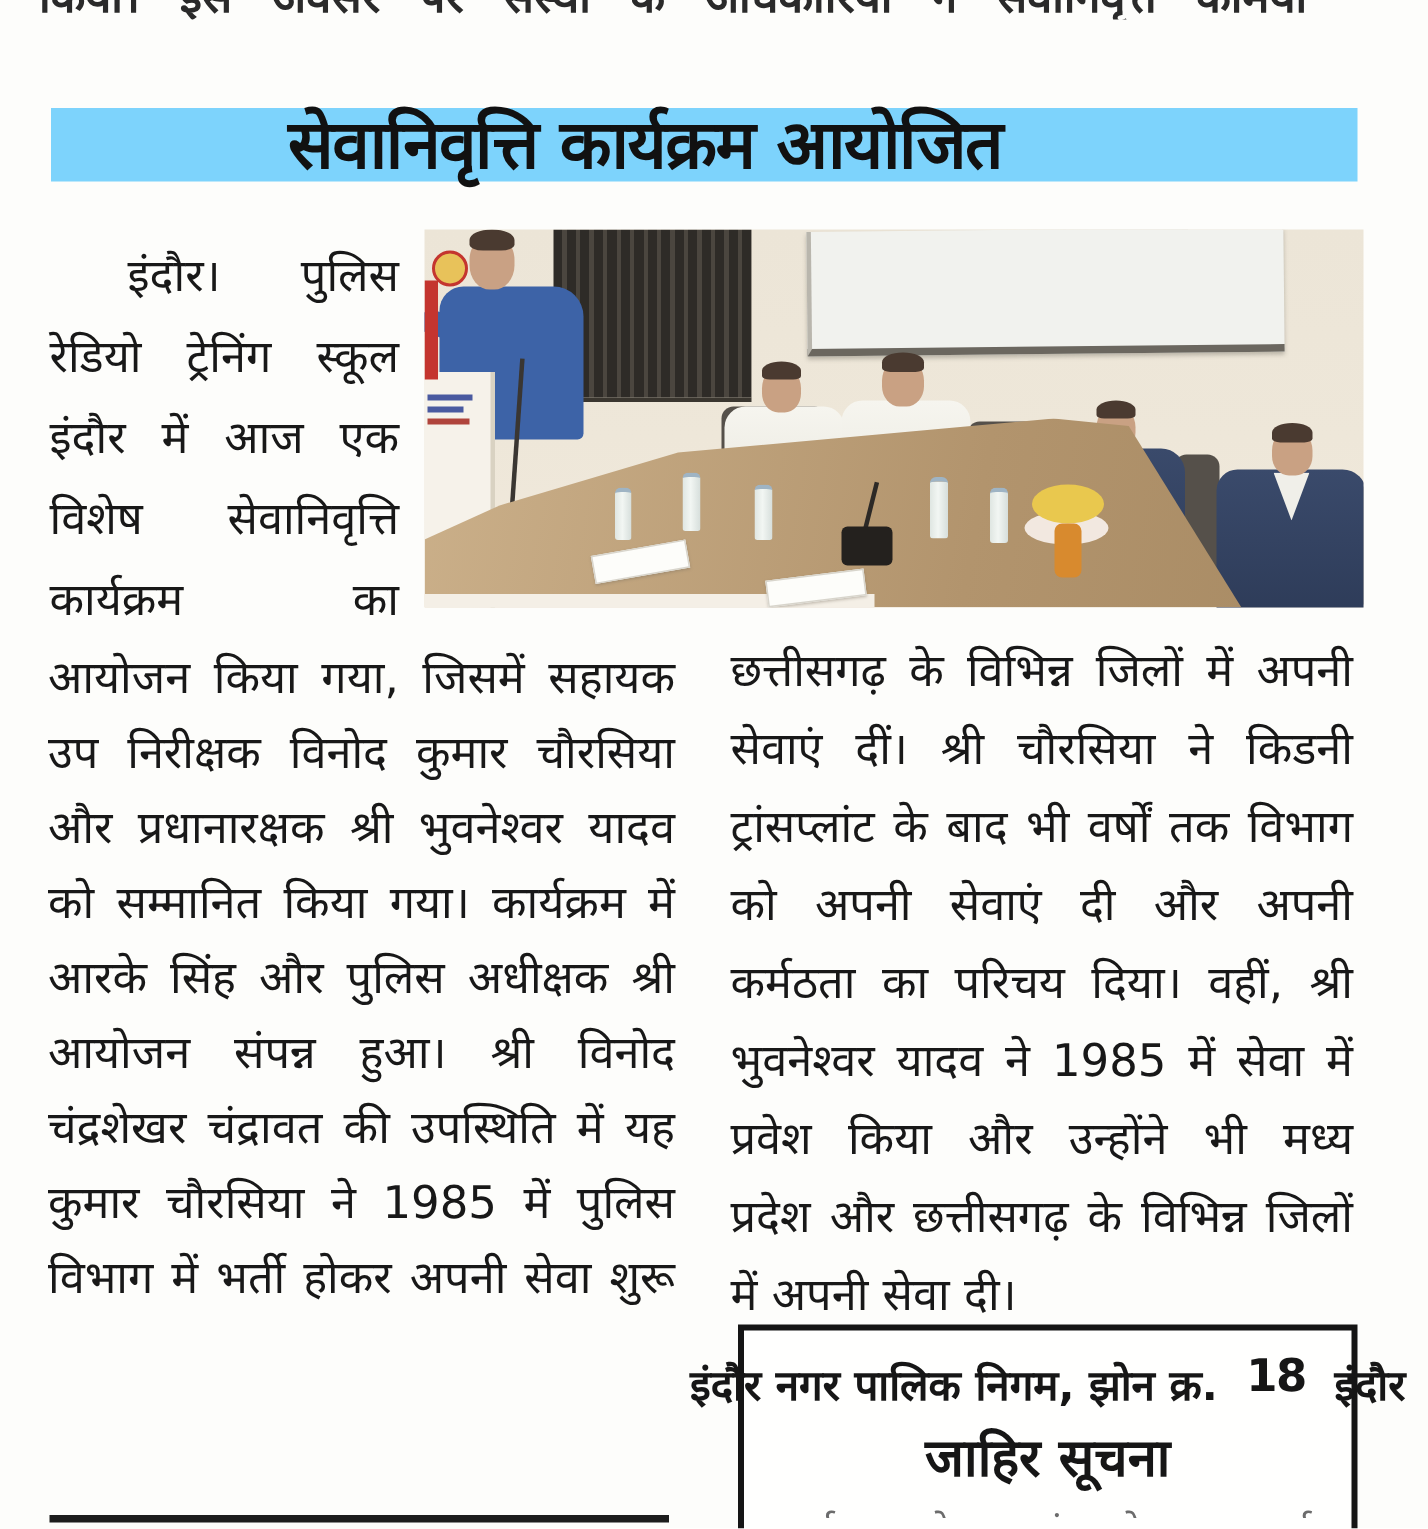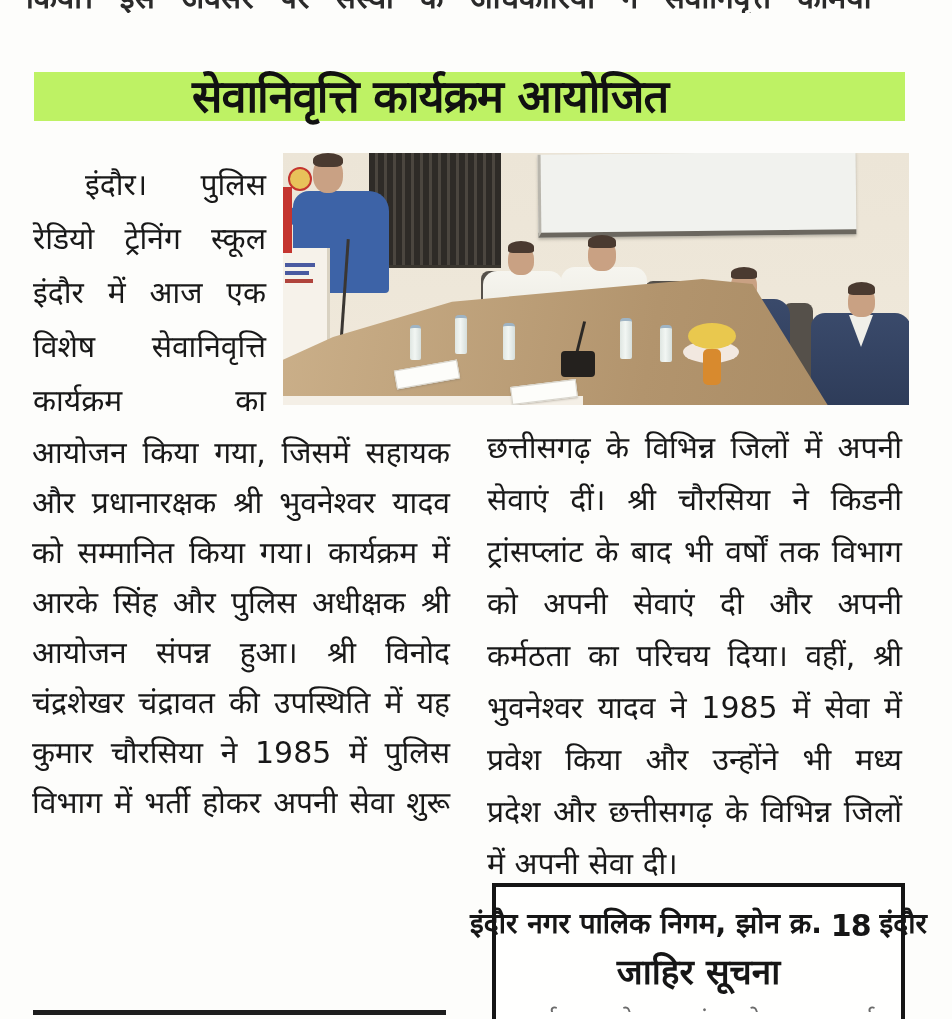--- a/index.html
+++ b/index.html
@@ -34,21 +34,21 @@
   .rightcol{left:487px; top:424px; width:415px;}
   .rightcol .line{height:52px; line-height:48px;}
   
   .bottom-rule{position:absolute; left:33px; top:1010px; width:413px; height:5px; background:#1d1d1d;}
   
   .notice-box{
     position:absolute; left:492px; top:883px; width:413px; height:160px;
     border:4px solid #151515; box-sizing:border-box; background:#fffffe;
   }
   .notice-line1{
-    display:flex; justify-content:center; align-items:flex-end; gap:9px;
+    display:flex; justify-content:center; align-items:flex-start; gap:19px;
     margin-top:16px; font-weight:800; font-size:28px; white-space:nowrap;
   }
   .notice-line1 .big-number{
     font-size:30px; font-weight:700; line-height:30px; letter-spacing:-1px;
     font-family:"DejaVu Sans", sans-serif;
   }
   .notice-line2{margin-top:6px; text-align:center; font-weight:800; font-size:35px;}
   .notice-cut{height:10px; overflow:hidden; margin-top:8px; padding:0 14px;}
   .notice-cut span{display:block; font-size:25px; color:#6c6c6c; white-space:nowrap; word-spacing:12px;}
   
@@ -125,21 +125,21 @@
 </style>
 </head>
 <body>
 
 <div class="page">
 
   <div class="top-cut">
     <span>किया। इस अवसर पर संस्था के अधिकारियों ने सेवानिवृत्त कर्मियों के योगदान को सराहा और उनके उज्ज्वल भविष्य की कामना की</span>
   </div>
 
-  <div class="headline-band" style="background: #bef264;">
+  <div class="headline-band" style="background: #7dd3fc;">
     <h1 style="color: rgb(17, 17, 17);">सेवानिवृत्ति कार्यक्रम आयोजित</h1>
   </div>
 
   <div class="photo">
     <div class="curtain"></div>
     <div class="screen"></div>
 
     <div class="chair c1"></div>
     <div class="chair c2"></div>
     <div class="chair c3"></div>
@@ -196,20 +196,21 @@
   <div class="col intro">
     <div class="line" style="text-indent:52px"><span class="dateline">इंदौर।</span> <span>पुलिस</span></div>
     <div class="line">रेडियो ट्रेनिंग स्कूल</div>
     <div class="line">इंदौर में आज एक</div>
     <div class="line">विशेष सेवानिवृत्ति</div>
     <div class="line">कार्यक्रम का</div>
   </div>
 
   <div class="col leftcol">
     <div class="line">आयोजन किया गया, जिसमें सहायक</div>
+    <div class="line">उप निरीक्षक विनोद कुमार चौरसिया</div>
     <div class="line">और प्रधानारक्षक श्री भुवनेश्वर यादव</div>
     <div class="line">को सम्मानित किया गया। कार्यक्रम में</div>
     <div class="line">आरके सिंह और पुलिस अधीक्षक श्री</div>
     <div class="line">आयोजन संपन्न हुआ। श्री विनोद</div>
     <div class="line">चंद्रशेखर चंद्रावत की उपस्थिति में यह</div>
     <div class="line">कुमार चौरसिया ने 1985 में पुलिस</div>
     <div class="line">विभाग में भर्ती होकर अपनी सेवा शुरू</div>
   </div>
 
   <div class="col rightcol">

